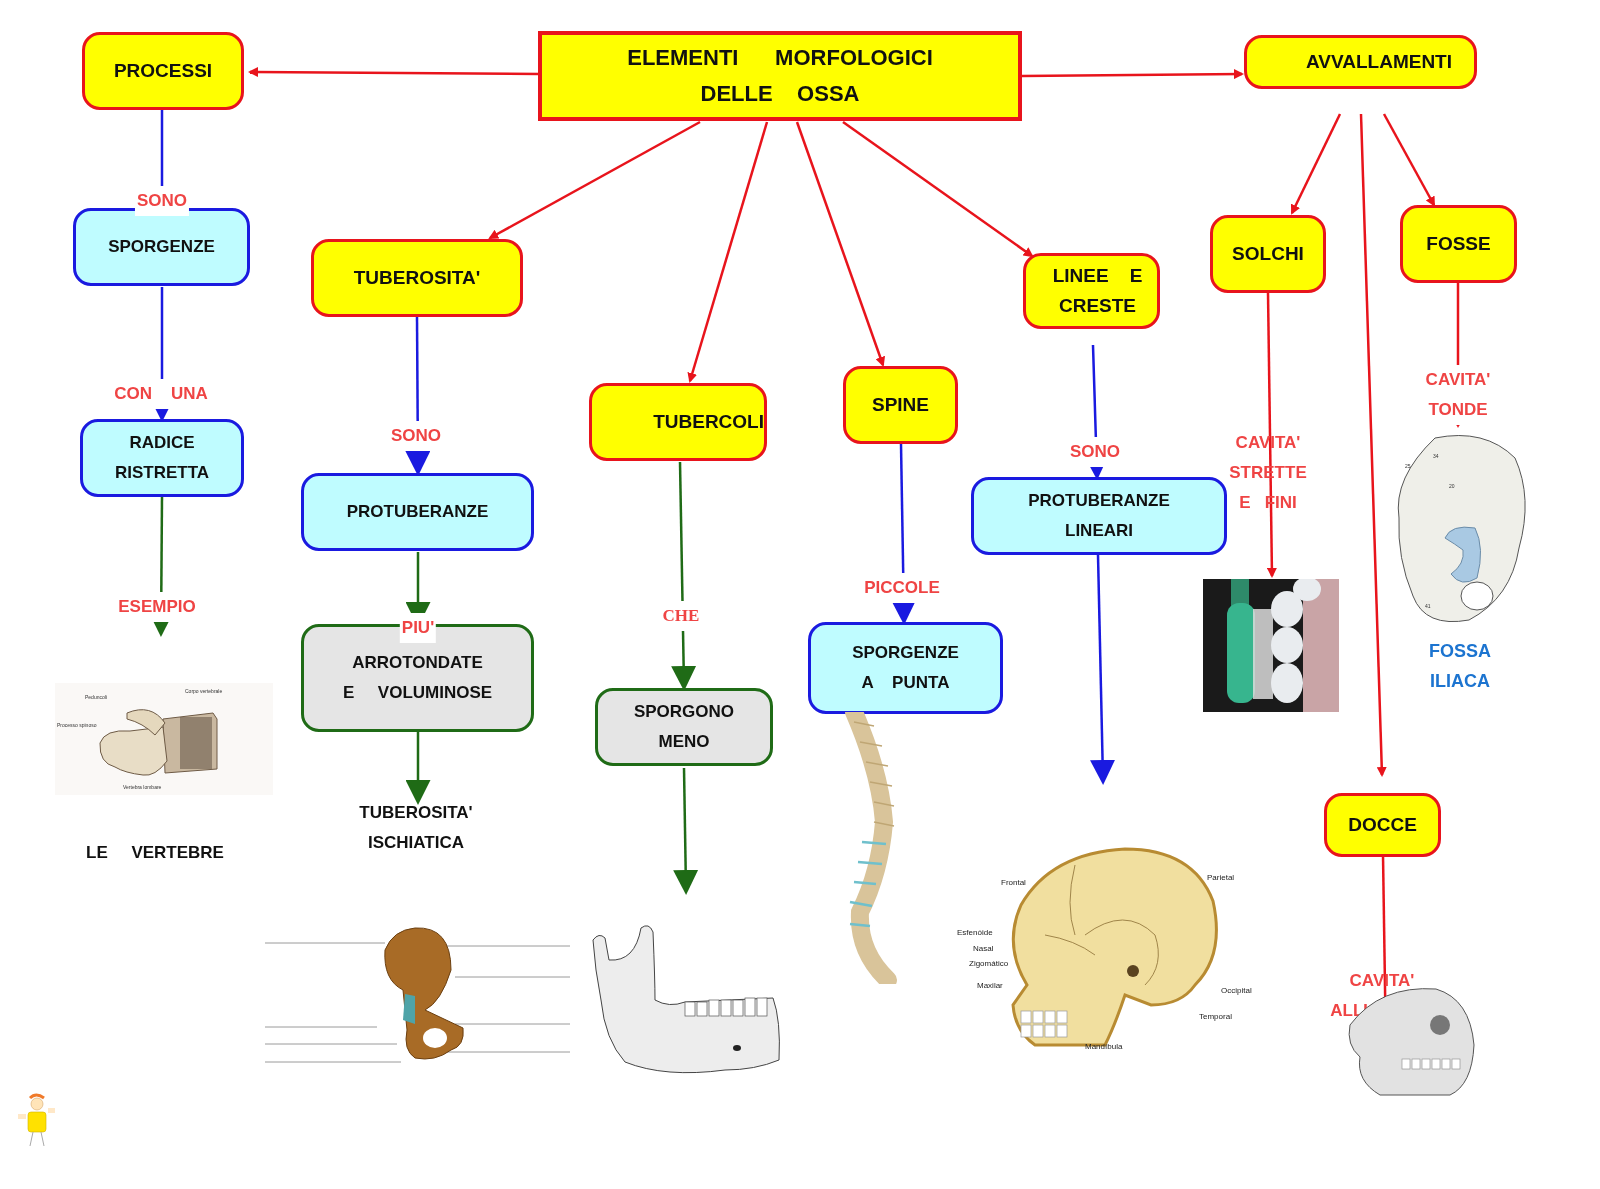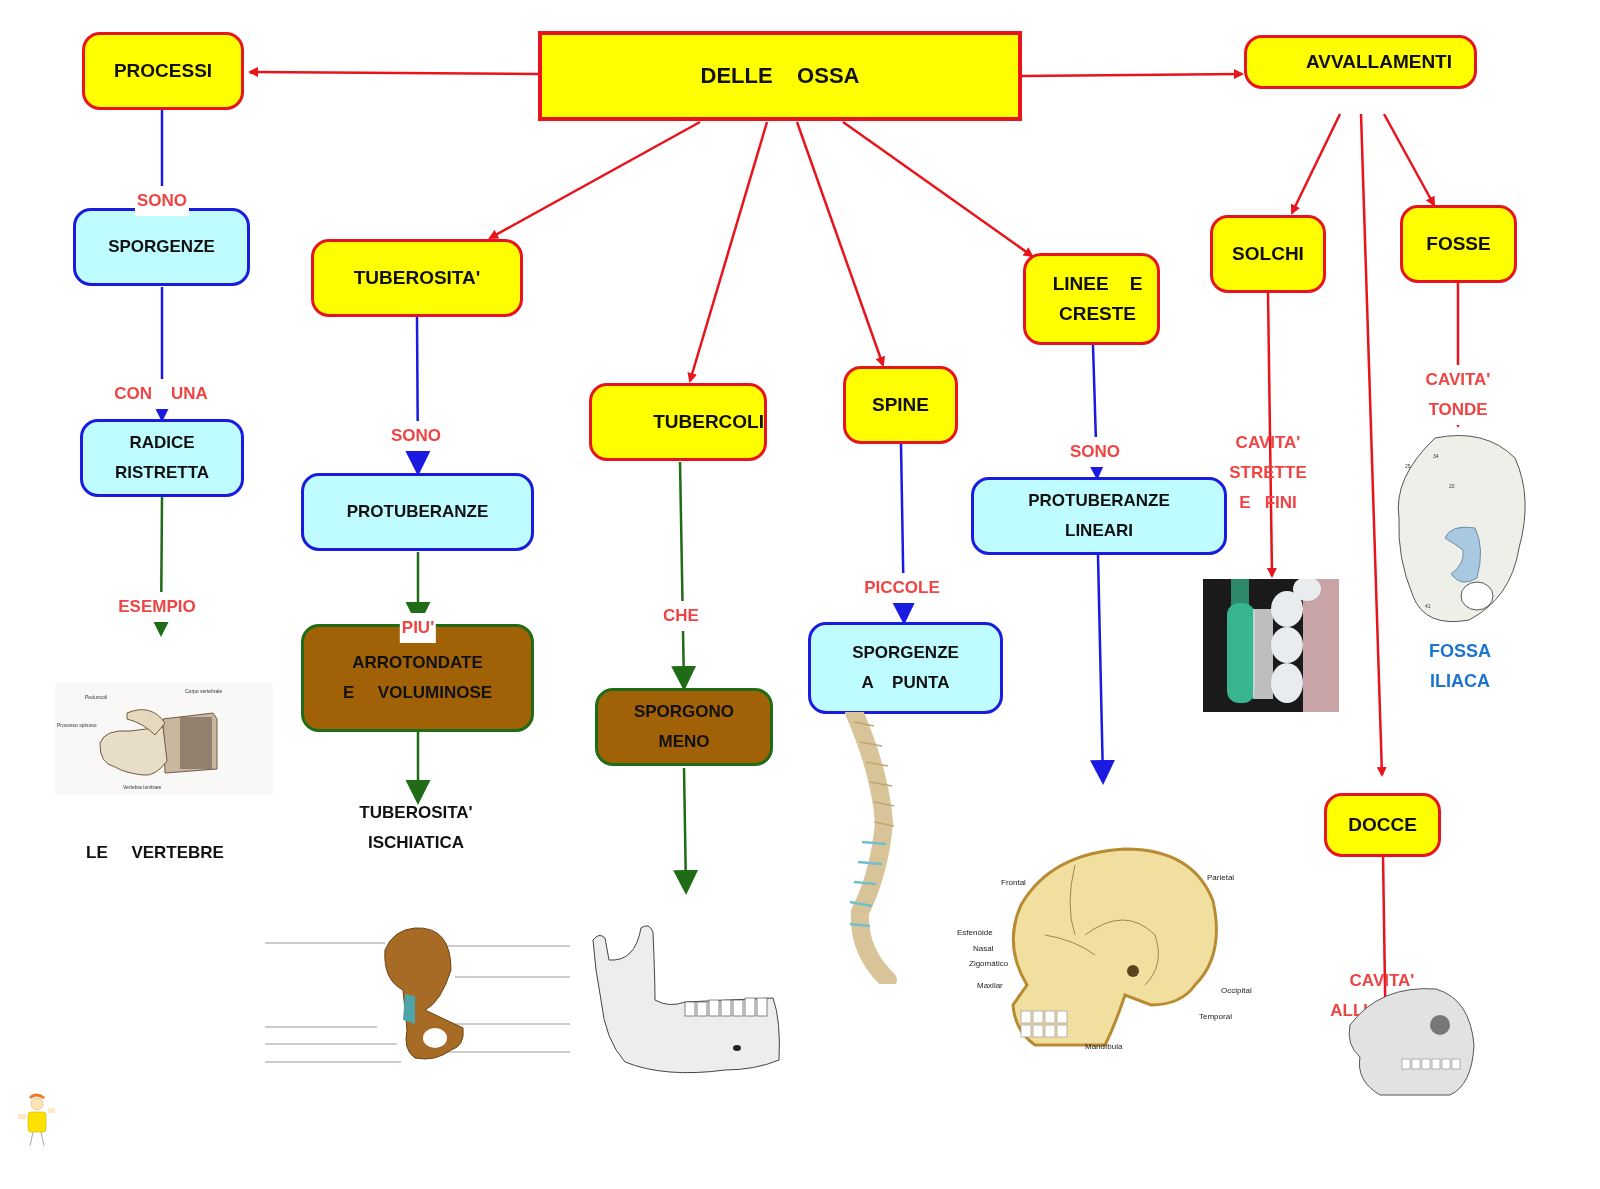--- a/index.html
+++ b/index.html
@@ -5,21 +5,21 @@
   html, body { margin:0; padding:0; background:#ffffff; }
   body { width:1600px; height:1189px; position:relative; overflow:hidden;
          font-family:"Liberation Sans", sans-serif; }
   #links { position:absolute; left:0; top:0; width:1600px; height:1189px; }
   .node { position:absolute; box-sizing:border-box; display:flex; flex-direction:column;
           align-items:center; justify-content:center; text-align:center;
           font-weight:bold; color:#111; border-radius:18px; line-height:30px; }
   .node span { display:block; white-space:pre; }
   .yellow { background:#ffff00; border:3px solid #e8141c; font-size:19px; }
   .cyan   { background:#bffcff; border:3px solid #1a1ae0; font-size:17px; }
-  .green  { background:#a16207; border:3px solid #1f6b16; font-size:17px; }
+  .green  { background:#e5e5e5; border:3px solid #1f6b16; font-size:17px; }
   .title  { background:#ffff00; border:4px solid #e8141c; border-radius:0;
             font-size:22px; line-height:36px; }
   .label { position:absolute; font-weight:bold; font-size:17px; color:#ef4444;
            background:#ffffff; text-align:center; line-height:30px; white-space:pre;
            transform:translateX(-50%); padding:0 2px;margin-top:47px; }
   .caption { position:absolute; font-weight:bold; font-size:17px; color:#111;
              text-align:center; line-height:30px; white-space:pre; transform:translateX(-50%); }
   .caption.blue { color:#1c74d0; font-size:18px; }
   .pic { position:absolute; }
 </style>
@@ -63,20 +63,21 @@
 
     <line x1="162" y1="497" x2="161" y2="632" stroke="#1f6b16" marker-end="url(#ag)"></line>
     <line x1="418" y1="552" x2="418" y2="622" stroke="#1f6b16" marker-end="url(#ag)"></line>
     <line x1="418" y1="732" x2="418" y2="800" stroke="#1f6b16" marker-end="url(#ag)"></line>
     <line x1="680" y1="462" x2="684" y2="686" stroke="#1f6b16" marker-end="url(#ag)"></line>
     <line x1="684" y1="768" x2="686" y2="890" stroke="#1f6b16" marker-end="url(#ag)"></line>
   </g>
 </svg>
 
 <div class="node title" style="left:538px;top:31px;width:484px;height:90px;">
+  <span>ELEMENTI      MORFOLOGICI</span>
   <span>DELLE    OSSA</span>
 </div>
 
 <div class="node yellow" style="left:82px;top:32px;width:162px;height:78px;">
   <span>PROCESSI</span>
 </div>
 <div class="node cyan" style="left:73px;top:208px;width:177px;height:78px;">
   <span>SPORGENZE</span>
 </div>
 <div class="node cyan" style="left:80px;top:419px;width:164px;height:78px;">
@@ -104,21 +105,21 @@
 </div>
 
 <div class="node yellow" style="left:843px;top:366px;width:115px;height:78px;">
   <span>SPINE</span>
 </div>
 <div class="node cyan" style="left:808px;top:622px;width:195px;height:92px;">
   <span>SPORGENZE</span>
   <span>A    PUNTA</span>
 </div>
 
-<div class="node yellow" style="left:1023px;top:253px;width:137px;height:92px;padding-left:12px;">
+<div class="node yellow" style="left:1023px;top:253px;width:137px;height:76px;padding-left:12px;">
   <span>LINEE    E</span>
   <span>CRESTE</span>
 </div>
 <div class="node cyan" style="left:971px;top:477px;width:256px;height:78px;">
   <span>PROTUBERANZE</span>
   <span>LINEARI</span>
 </div>
 
 <div class="node yellow" style="left:1244px;top:35px;width:233px;height:54px;padding-left:37px;">
   <span>AVVALLAMENTI</span>
@@ -131,21 +132,21 @@
 </div>
 <div class="node yellow" style="left:1324px;top:793px;width:117px;height:64px;">
   <span>DOCCE</span>
 </div>
 
 <div class="label" style="left:162px;top:139px;">SONO</div>
 <div class="label" style="left:161px;top:332px;">CON    UNA</div>
 <div class="label" style="left:157px;top:545px;">ESEMPIO</div>
 <div class="label" style="left:416px;top:374px;">SONO</div>
 <div class="label" style="left:418px;top:566px;">PIU'</div>
-<div class="label" style="left:681px;top:554px;">CHE</div>
+<div class="label" style="left:681px;top:554px;font-family:Liberation Serif, serif;">CHE</div>
 <div class="label" style="left:902px;top:526px;">PICCOLE</div>
 <div class="label" style="left:1095px;top:390px;">SONO</div>
 <div class="label" style="left:1268px;top:381px;background:transparent;">CAVITA'
 STRETTE
 E   FINI</div>
 <div class="label" style="left:1458px;top:318px;">CAVITA'
 TONDE</div>
 <div class="label" style="left:1382px;top:919px;background:transparent;">CAVITA'
 ALLUNGATE</div>
 

